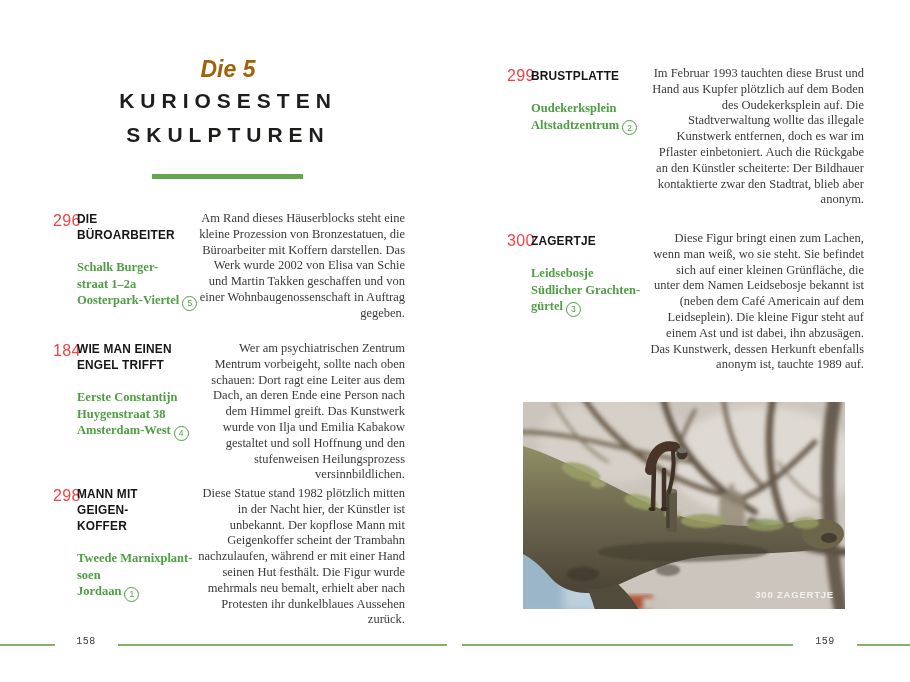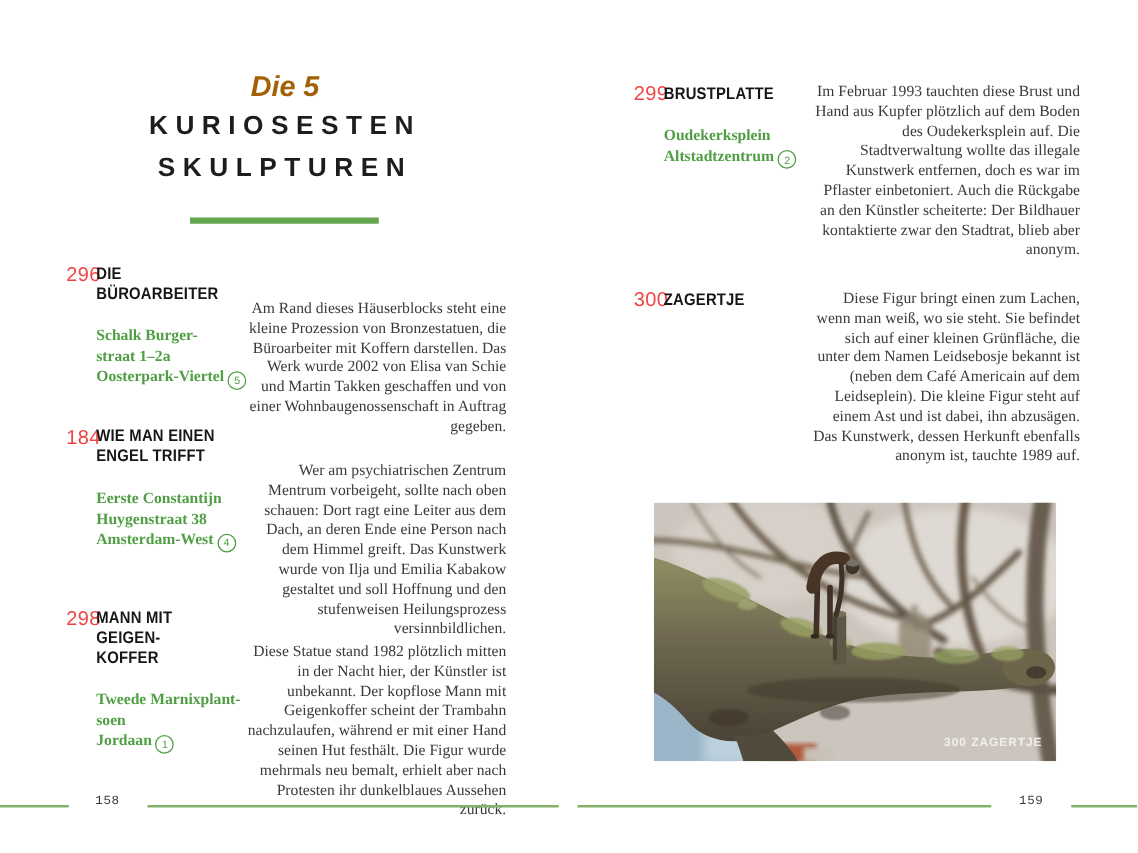--- a/index.html
+++ b/index.html
@@ -27,21 +27,21 @@
                font-family:"Liberation Sans",sans-serif;font-weight:bold;font-size:13.5px;
                line-height:16px;letter-spacing:.2px;color:#161616;white-space:pre-line;margin:0;}
   .entry-address{margin-top:16px;font-weight:bold;font-size:12.5px;line-height:16.5px;color:#4f9e43;}
   .entry-address .addr-text{white-space:pre-line;}
   .circle-no{display:inline-flex;align-items:center;justify-content:center;
              width:13px;height:13px;border:1.2px solid #4f9e43;border-radius:50%;
              font-family:"Liberation Sans",sans-serif;font-weight:normal;font-size:8.5px;
              color:#4f9e43;margin-left:3px;transform:translateY(2px);}
   .entry-body{position:absolute;top:0;margin:0;font-size:12.5px;line-height:15.8px;
               color:#3a3a3a;text-align:right;hyphens:auto;-webkit-hyphens:auto;}
-  .entry.lp .entry-body{left:144px;width:208px;margin-top:28px;}
+  .entry.lp .entry-body{left:144px;width:208px;}
   .entry.rp .entry-body{left:143px;width:214px;}
   
   #e296{top:211px;} #e297{top:341px;} #e298{top:486px;}
   #e299{top:66px;}  #e300{top:231px;}
   
   .photo{position:absolute;left:523px;top:402px;width:322px;height:207px;overflow:hidden;text-align:right;}
   .photo svg{display:block;width:100%;height:100%;}
   .photo-caption{position:absolute;right:11px;bottom:9px;
                  font-family:"Liberation Sans",sans-serif;font-weight:bold;font-size:9.5px;
                  letter-spacing:.8px;color:#f2f0ec;}
@@ -121,20 +121,25 @@
 Altstadtzentrum</span><span class="circle-no">2</span>
         </div>
       </div>
       <p class="entry-body" lang="de">Im Februar 1993 tauchten diese Brust und Hand aus Kupfer plötzlich auf dem Boden des Oudekerksplein auf. Die Stadtverwaltung wollte das illegale Kunstwerk entfernen, doch es war im Pflaster einbetoniert. Auch die Rückgabe an den Künstler scheiterte: Der Bildhauer kontaktierte zwar den Stadtrat, blieb aber anonym.</p>
     </article>
 
     <article class="entry rp" id="e300">
       <span class="entry-no">300</span>
       <div class="entry-head">
         <h3 class="entry-title">ZAGERTJE</h3>
+        <div class="entry-address">
+          <span class="addr-text">Leidsebosje
+Südlicher Grachten-
+gürtel</span><span class="circle-no">3</span>
+        </div>
       </div>
       <p class="entry-body" lang="de">Diese Figur bringt einen zum Lachen, wenn man weiß, wo sie steht. Sie befindet sich auf einer kleinen Grünfläche, die unter dem Namen Leidsebosje bekannt ist (neben dem Café Americain auf dem Leidseplein). Die kleine Figur steht auf einem Ast und ist dabei, ihn abzusägen. Das Kunstwerk, dessen Herkunft ebenfalls anonym ist, tauchte 1989 auf.</p>
     </article>
 
     <figure class="photo" style="margin:0;">
       <svg viewBox="0 0 322 207" preserveAspectRatio="none">
         <defs>
           <linearGradient id="branchGrad" x1="0" y1="0" x2="0" y2="1">
             <stop offset="0" stop-color="#8f8f63"></stop>
             <stop offset="0.45" stop-color="#6f6850"></stop>

